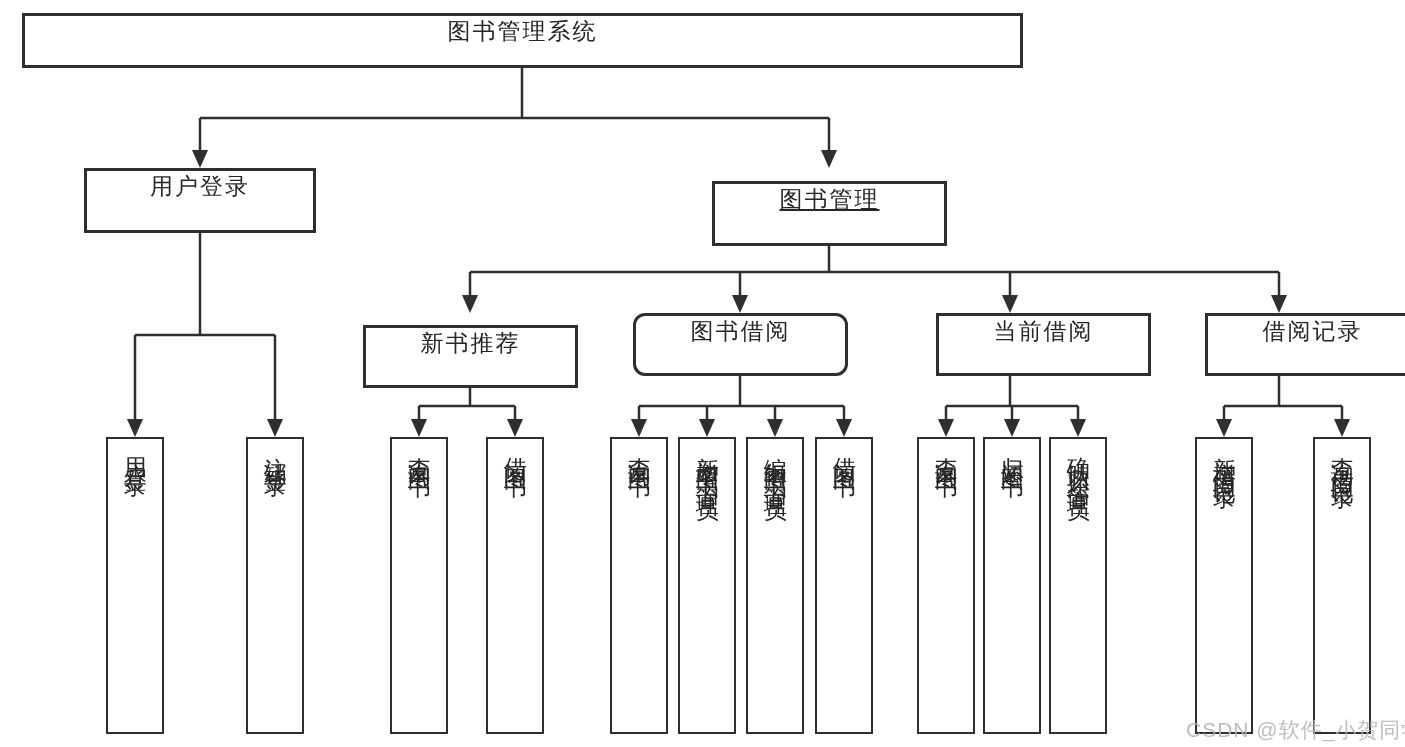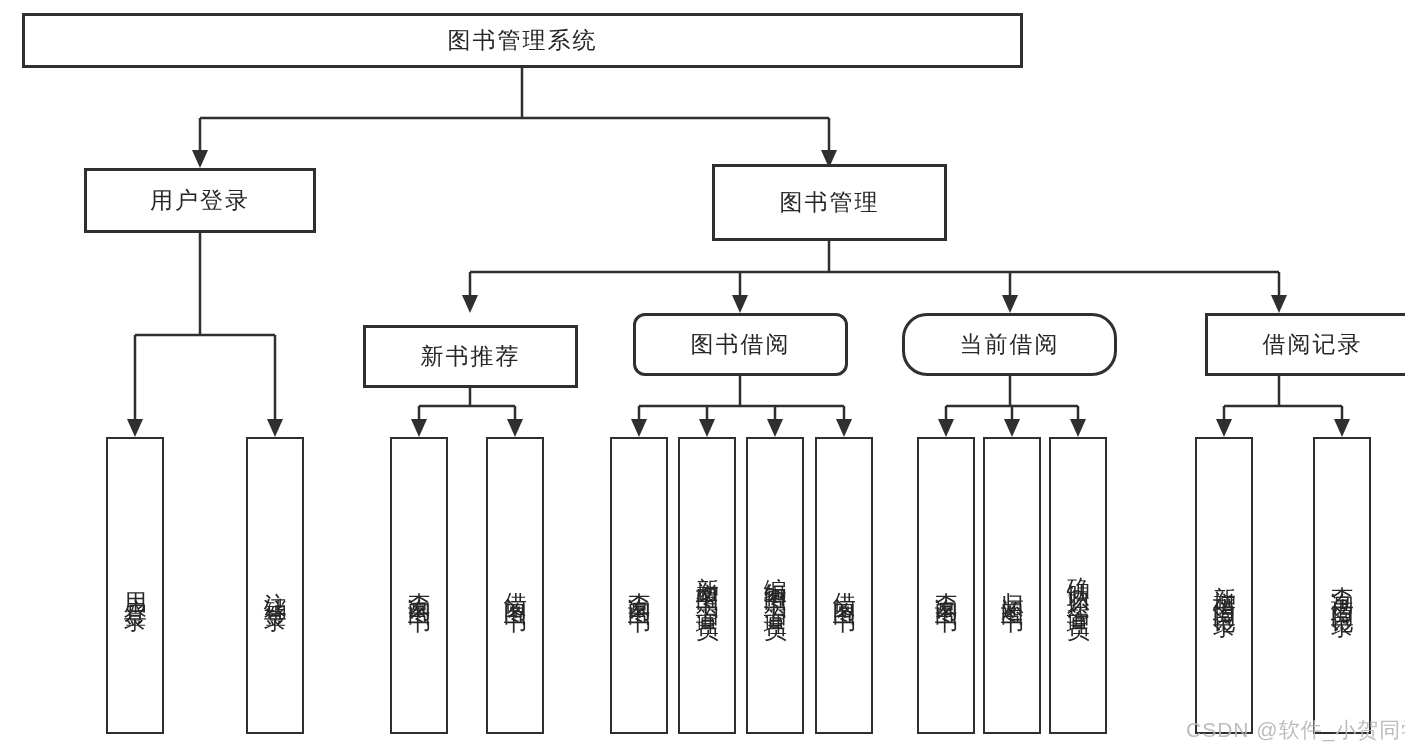--- a/index.html
+++ b/index.html
@@ -29,21 +29,21 @@
   .ahead {
     fill: #2f2f2f;
     stroke: none;
   }
   .box {
     position: absolute;
     box-sizing: border-box;
     border: 3px solid #2f2f2f;
     background: #ffffff;
     display: flex;
-    align-items: center;
+    align-items: flex-start;
     justify-content: center;
     color: #262626;
   }
   .hlabel {
     font-size: 23px;
     letter-spacing: 2px;
     color: #262626;
     white-space: nowrap;
   }
   .vtext {
@@ -51,25 +51,25 @@
     text-orientation: mixed;
     font-size: 23px;
     line-height: 1.1;
     letter-spacing: 6px;
     color: #262626;
     white-space: nowrap;
   }
   
   #node-root        { left: 22px;  top: 13px;  width: 1001px; height: 55px; }
   #node-user-login  { left: 84px;  top: 168px; width: 232px;  height: 65px; }
-  #node-book-mgmt   { left: 712px; top: 164px; width: 235px;  height: 77px; }
+  #node-book-mgmt   { left: 712px; top: 181px; width: 235px;  height: 65px; text-decoration: underline; }
   .l3 { top: 313px; height: 63px; width: 215px; }
   #node-new-book    { left: 363px; margin-top: 12px;  }
   #node-borrow      { left: 633px; border-radius: 12px;  }
-  #node-current     { left: 902px; border-radius: 25px;  }
+  #node-current     { left: 936px;  }
   #node-records     { left: 1205px; }
   .leaf { top: 437px; width: 58px; height: 297px; border-width: 2.5px; }
   #leaf-a1 { left: 106px;  }
   #leaf-a2 { left: 246px;  }
   #leaf-b1 { left: 390px;  }
   #leaf-b2 { left: 486px;  }
   #leaf-c1 { left: 610px;  }
   #leaf-c2 { left: 678px;  }
   #leaf-c3 { left: 746px;  }
   #leaf-c4 { left: 815px;  }

